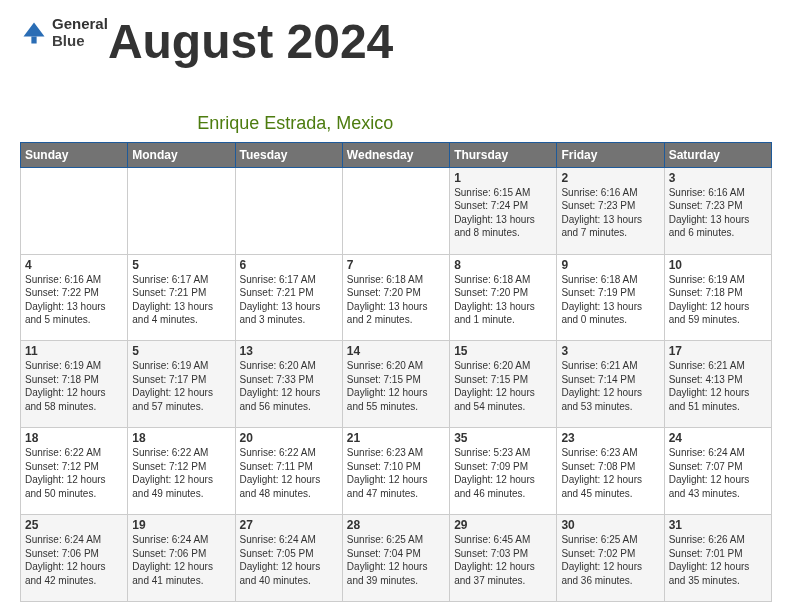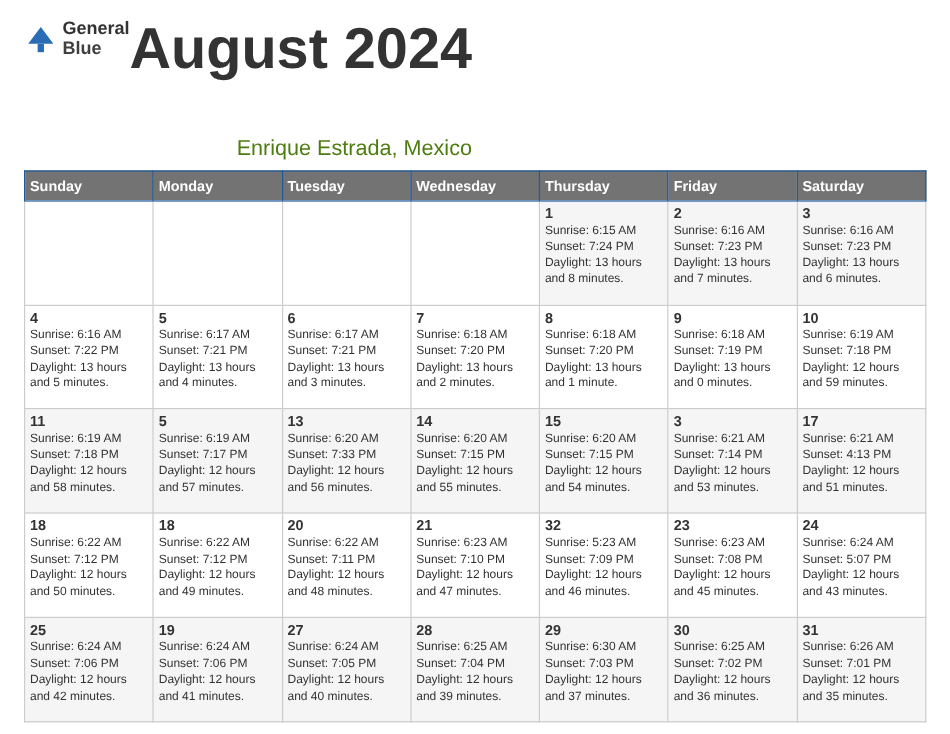--- a/index.html
+++ b/index.html
@@ -294,37 +294,37 @@
 and 48 minutes.</div>
           </td>
           <td>
             <span class="day-num">21</span>
             <div class="day-info">Sunrise: 6:23 AM
 Sunset: 7:10 PM
 Daylight: 12 hours
 and 47 minutes.</div>
           </td>
           <td>
-            <span class="day-num">32</span>
+            <span class="day-num">35</span>
             <div class="day-info">Sunrise: 5:23 AM
 Sunset: 7:09 PM
 Daylight: 12 hours
 and 46 minutes.</div>
           </td>
           <td>
             <span class="day-num">23</span>
             <div class="day-info">Sunrise: 6:23 AM
 Sunset: 7:08 PM
 Daylight: 12 hours
 and 45 minutes.</div>
           </td>
           <td>
             <span class="day-num">24</span>
             <div class="day-info">Sunrise: 6:24 AM
-Sunset: 5:07 PM
+Sunset: 7:07 PM
 Daylight: 12 hours
 and 43 minutes.</div>
           </td>
         </tr>
         <tr>
           <td>
             <span class="day-num">25</span>
             <div class="day-info">Sunrise: 6:24 AM
 Sunset: 7:06 PM
 Daylight: 12 hours
@@ -346,21 +346,21 @@
           </td>
           <td>
             <span class="day-num">28</span>
             <div class="day-info">Sunrise: 6:25 AM
 Sunset: 7:04 PM
 Daylight: 12 hours
 and 39 minutes.</div>
           </td>
           <td>
             <span class="day-num">29</span>
-            <div class="day-info">Sunrise: 6:30 AM
+            <div class="day-info">Sunrise: 6:45 AM
 Sunset: 7:03 PM
 Daylight: 12 hours
 and 37 minutes.</div>
           </td>
           <td>
             <span class="day-num">30</span>
             <div class="day-info">Sunrise: 6:25 AM
 Sunset: 7:02 PM
 Daylight: 12 hours
 and 36 minutes.</div>

